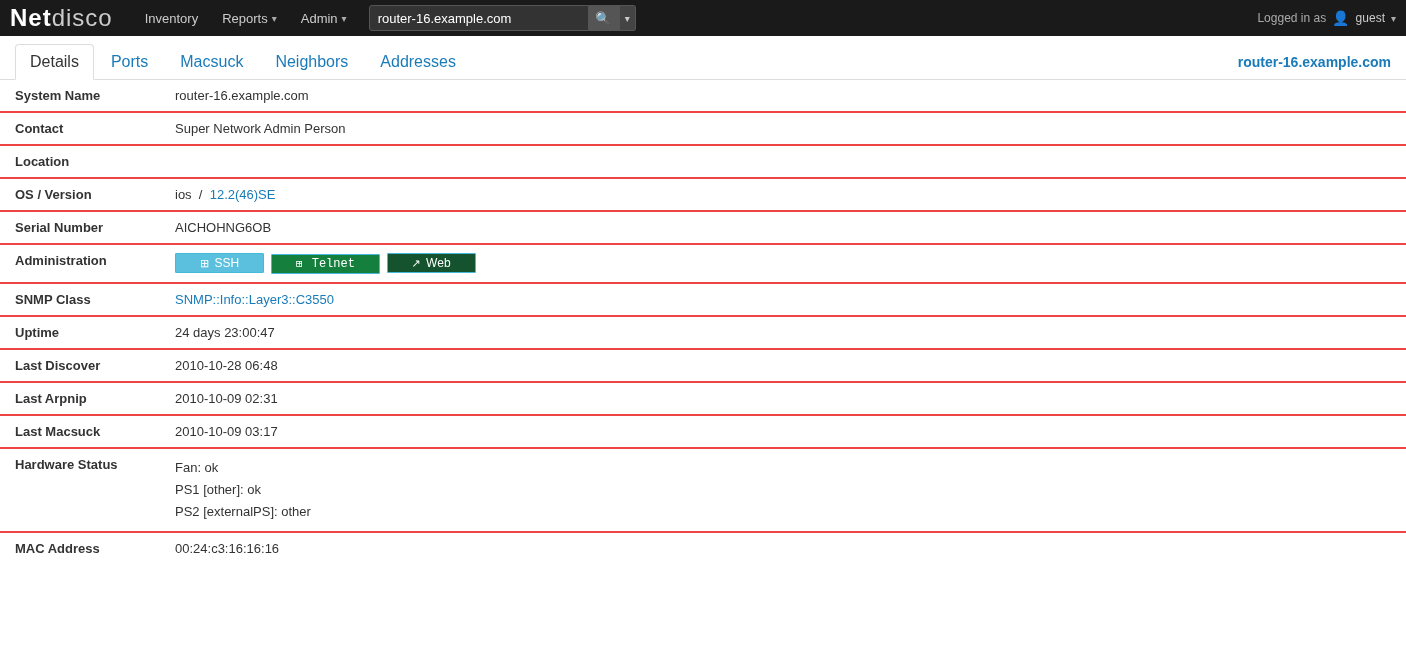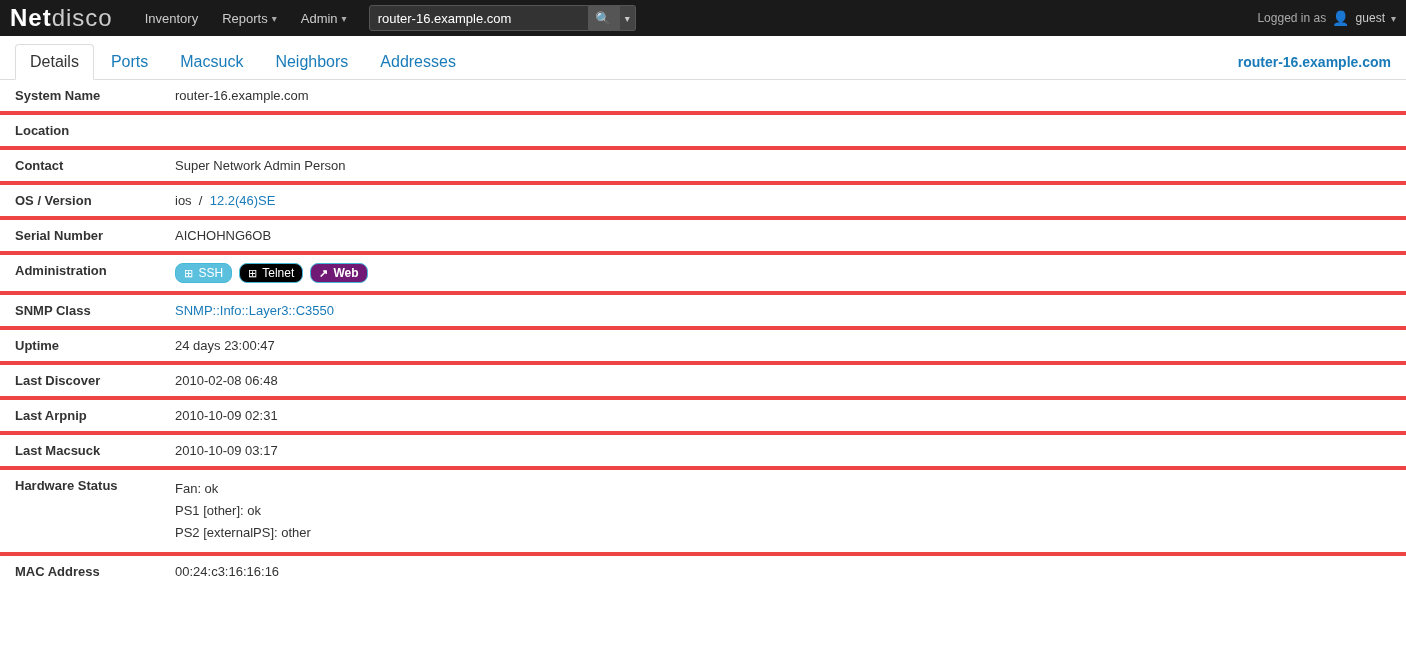--- a/index.html
+++ b/index.html
@@ -120,53 +120,53 @@
       font-size: 14px;
     }
 
     
     .content { padding: 0; }
     .info-table {
       width: 100%;
       border-collapse: collapse;
     }
     .info-table tr {
-      border-bottom: 4px solid #ef4444;
+      border-bottom: 2px solid #ef4444;
     }
     .info-table tr:last-child { border-bottom: none; }
     .info-table td {
       padding: 8px 15px;
       vertical-align: top;
     }
     .info-table td:first-child {
       width: 160px;
       font-weight: bold;
       color: #333;
       white-space: nowrap;
     }
     .info-table td:last-child {
       color: #333;
     }
     .link-blue { color: #1a7bb9; text-decoration: none; cursor: pointer; }
 
     
     .admin-btn {
       display: inline-block;
-      padding: 2px 8px;
+      padding: 2px 24px;
       font-size: 12px;
-      border-radius: 8px;
+      border-radius: 1px;
       border: 1px solid transparent;
       cursor: pointer;
       margin-right: 3px;
       color: #fff;
       text-decoration: none;
     }
     .btn-ssh { background: #5bc0de; border-color: #46b8da; }
-    .btn-telnet { background: #000000; border-color: #46b8da; }
-    .btn-web { background: #701a75; border-color: #46b8da; font-weight: bold; }
+    .btn-telnet { background: #15803d; border-color: #46b8da; font-family: Liberation Mono, monospace; }
+    .btn-web { background: #14532d; border-color: #46b8da; }
     .btn-icon { margin-right: 2px; font-size: 11px; }
 
     
     .layers-container { display: flex; align-items: center; gap: 5px; }
     .layer-circle {
       width: 22px;
       height: 22px;
       border-radius: 50%;
       display: flex;
       align-items: center;
@@ -221,26 +221,26 @@
 </div>
 
 <div class="content">
   <table class="info-table">
     <tbody>
       <tr>
         <td>System Name</td>
         <td>router-16.example.com</td>
       </tr>
       <tr>
+        <td>Contact</td>
+        <td>Super Network Admin Person</td>
+      </tr>
+      <tr>
         <td>Location</td>
         <td></td>
-      </tr>
-      <tr>
-        <td>Contact</td>
-        <td>Super Network Admin Person</td>
       </tr>
       <tr>
         <td>OS / Version</td>
         <td>
           <span>ios</span>
           &nbsp;/&nbsp;
           <a class="link-blue">12.2(46)SE</a>
         </td>
       </tr>
       <tr>
@@ -269,21 +269,21 @@
         <td>
           <a class="link-blue">SNMP::Info::Layer3::C3550</a>
         </td>
       </tr>
       <tr>
         <td>Uptime</td>
         <td>24 days 23:00:47</td>
       </tr>
       <tr>
         <td>Last Discover</td>
-        <td>2010-02-08 06:48</td>
+        <td>2010-10-28 06:48</td>
       </tr>
       <tr>
         <td>Last Arpnip</td>
         <td>2010-10-09 02:31</td>
       </tr>
       <tr>
         <td>Last Macsuck</td>
         <td>2010-10-09 03:17</td>
       </tr>
       <tr>

